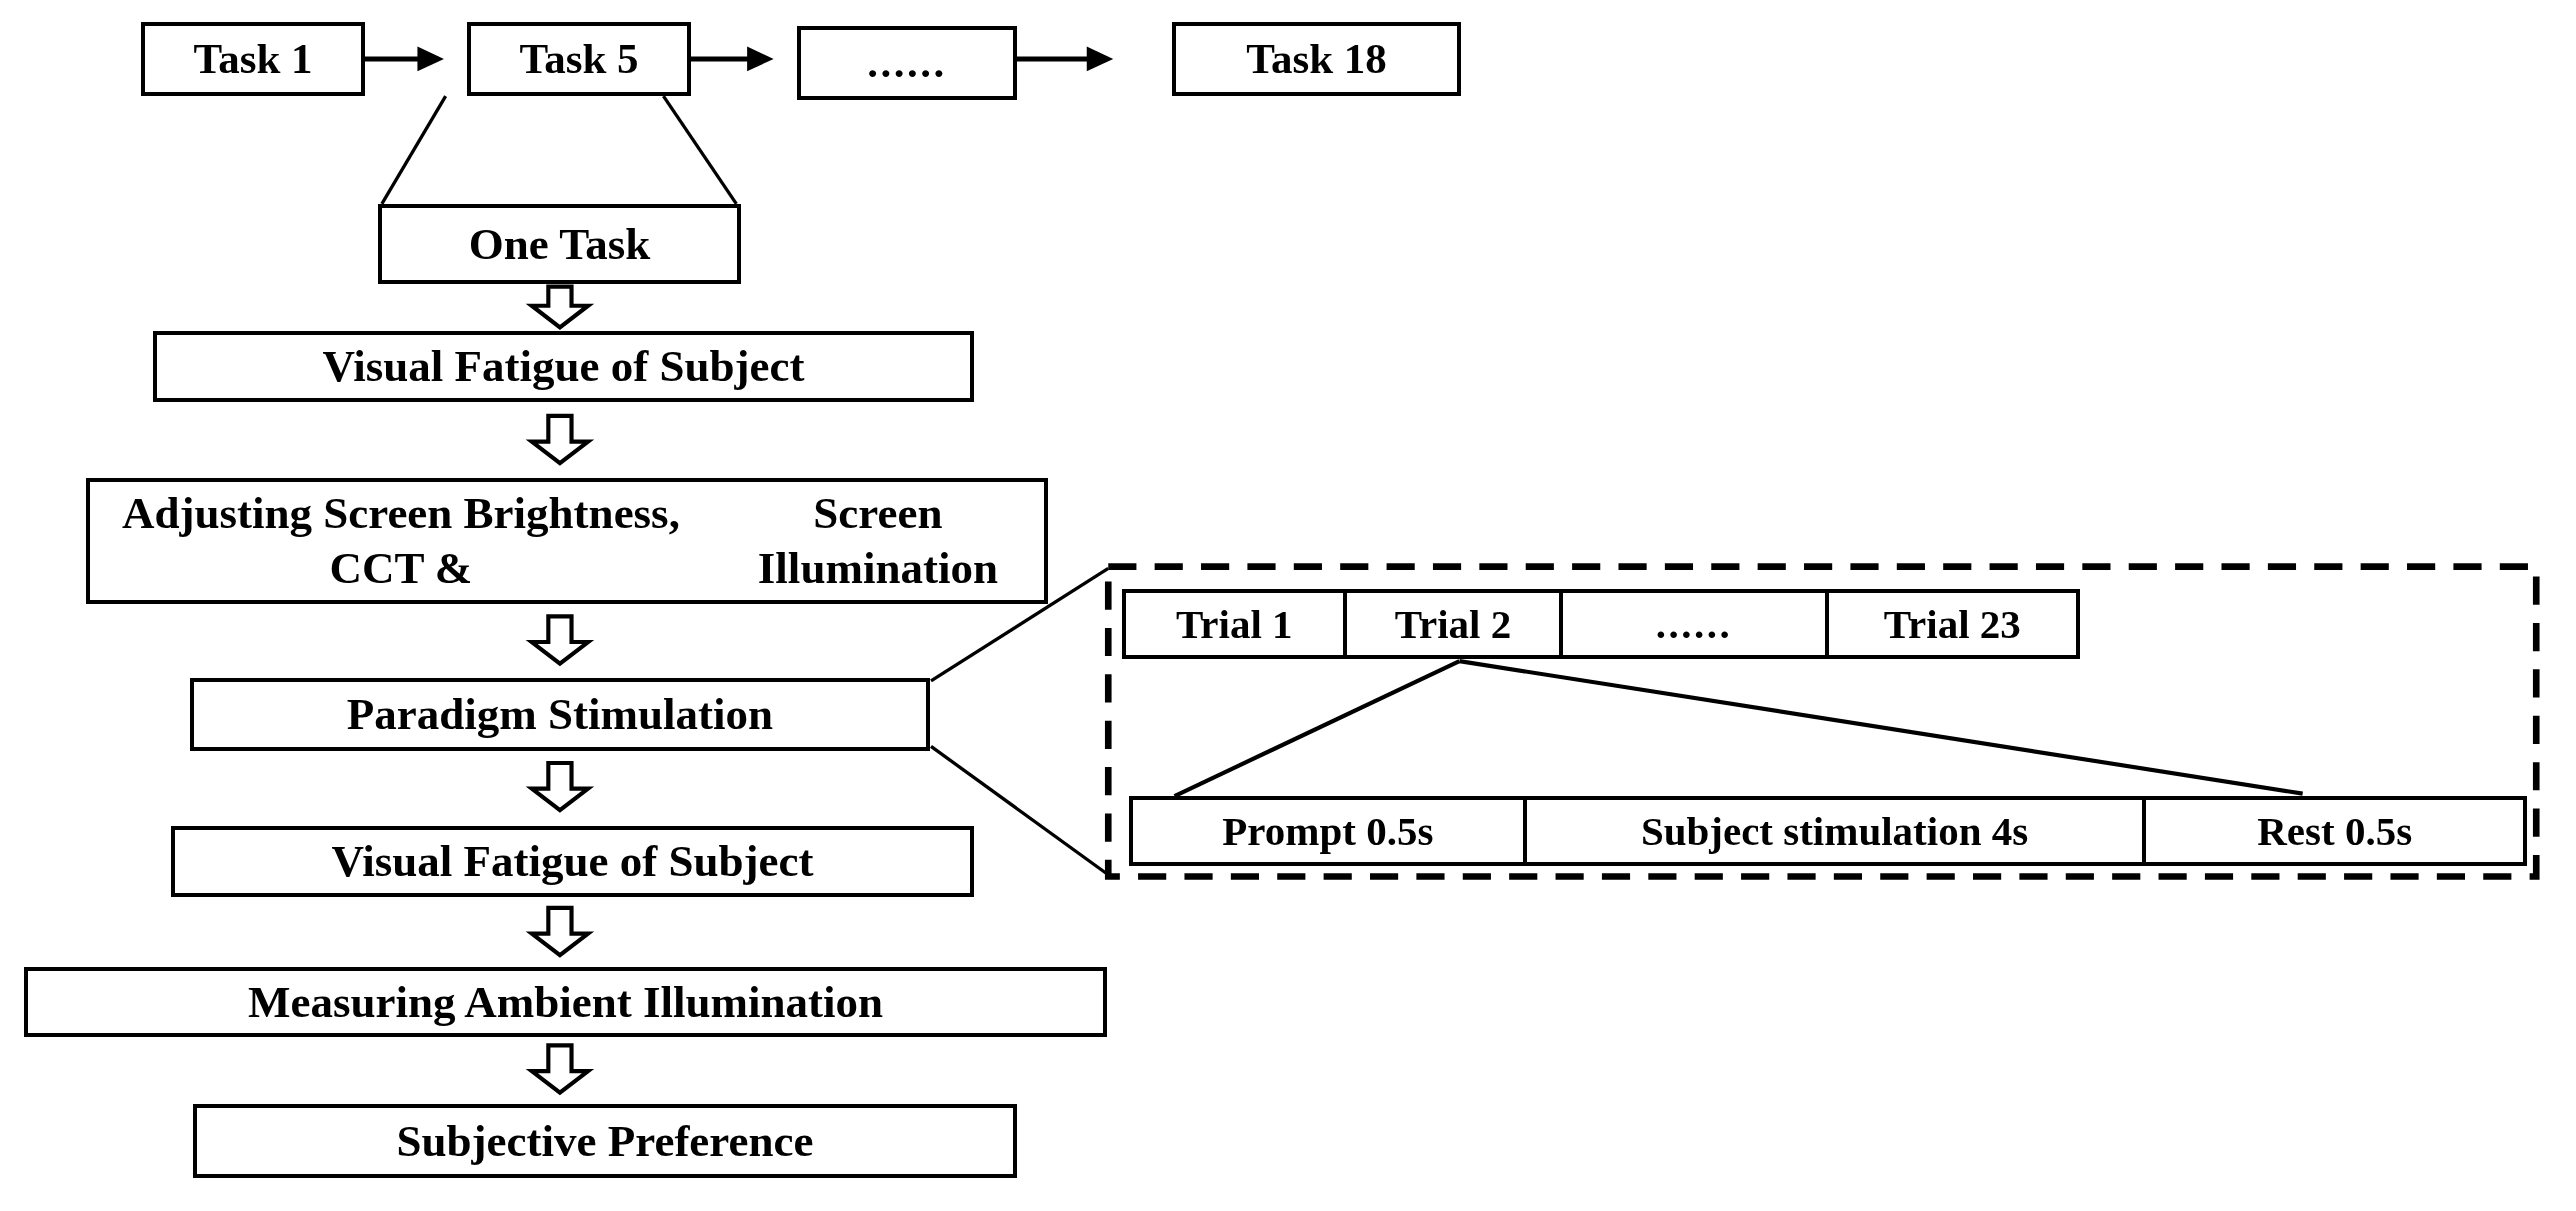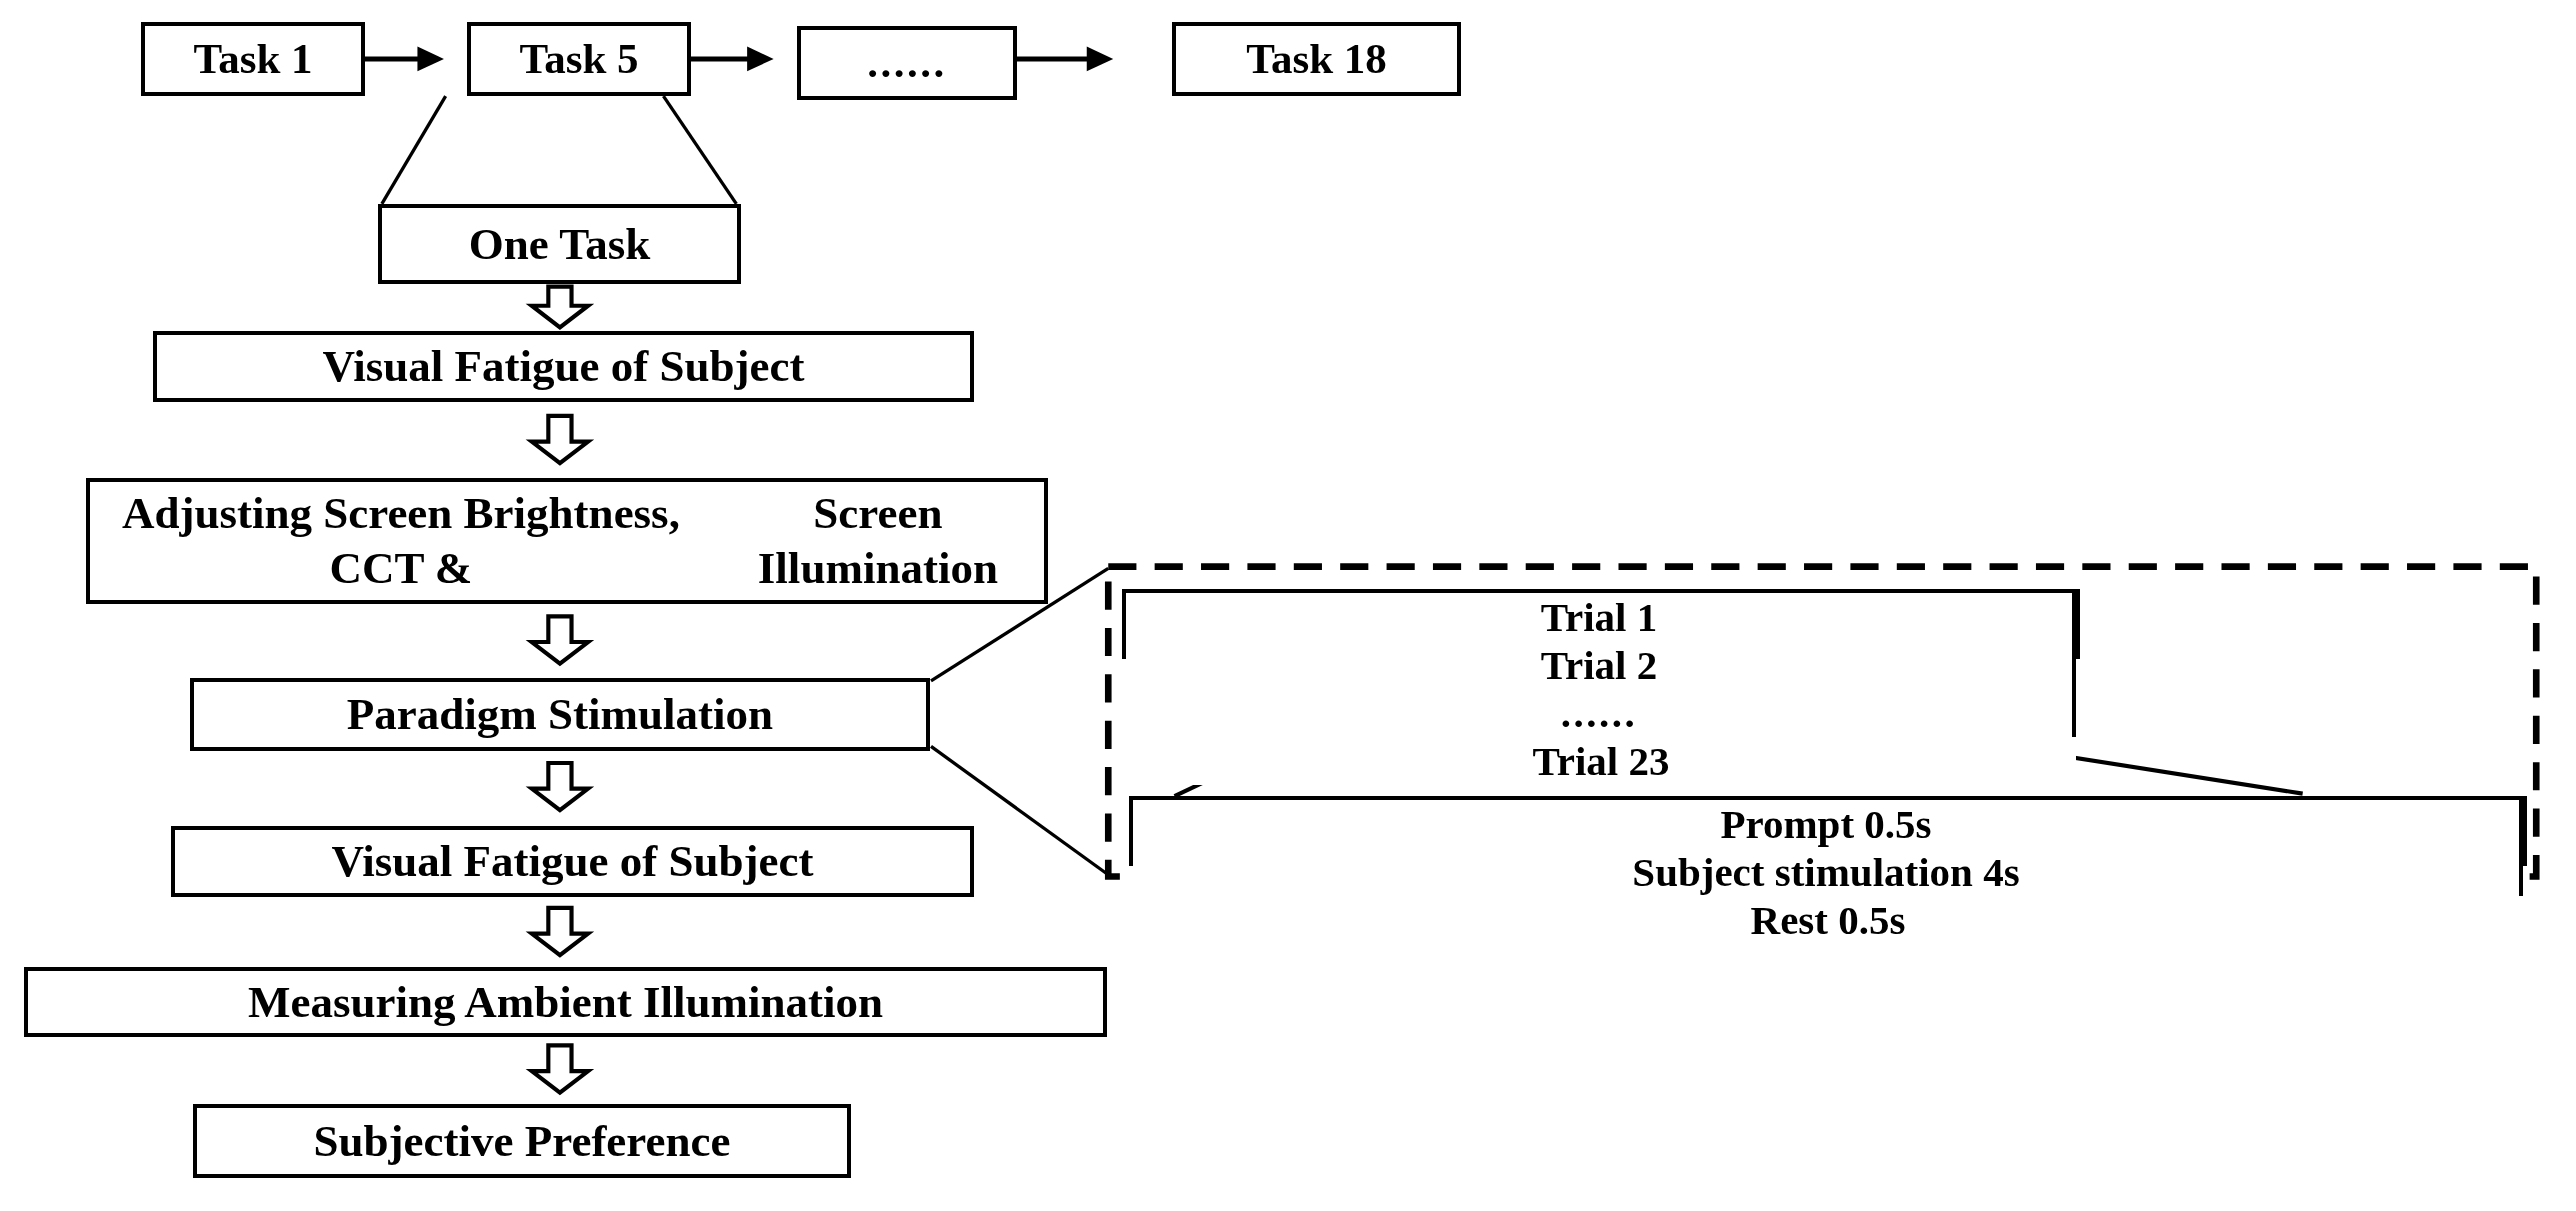--- a/index.html
+++ b/index.html
@@ -27,21 +27,21 @@
     white-space:nowrap;
   }
   .box.small{font-size:43px;margin-left:24px;}
   .box.twolines{flex-direction:row;white-space:normal;}
   .strip{
     position:absolute;
     box-sizing:border-box;
     border:4.1px solid #000;
     background:#22c55e;
     display:flex;
-    flex-direction:column;
+    flex-direction:row;
     align-items:stretch;
   }
   .cell{
     display:flex;
     align-items:center;
     justify-content:center;
     font-weight:bold;
     font-size:41px;
     border-right:4.1px solid #000;
     white-space:nowrap;
@@ -102,21 +102,21 @@
     <span>Adjusting Screen Brightness, CCT &amp;</span>
     <span>Screen Illumination</span>
   </div>
 
   <div class="box" style="left:190px;top:678px;width:740px;height:73px">Paradigm Stimulation</div>
 
   <div class="box" style="left:171px;top:826px;width:803px;height:71px">Visual Fatigue of Subject</div>
 
   <div class="box" style="left:24px;top:967px;width:1083px;height:70px">Measuring Ambient Illumination</div>
 
-  <div class="box" style="left:193px;top:1104px;width:658px;height:74px">Subjective Preference</div>
+  <div class="box" style="left:193px;top:1104px;width:824px;height:74px">Subjective Preference</div>
 
   <div class="strip" style="left:1122px;top:589px;width:958px;height:70px">
     <div class="cell" style="flex:267 1 0">Trial 1</div>
     <div class="cell" style="flex:262 1 0">Trial 2</div>
     <div class="cell dots" style="flex:322 1 0">......</div>
     <div class="cell" style="flex:305 1 0">Trial 23</div>
   </div>
 
   <div class="strip" style="left:1129px;top:796px;width:1398px;height:70px">
     <div class="cell" style="flex:476 1 0">Prompt 0.5s</div>

